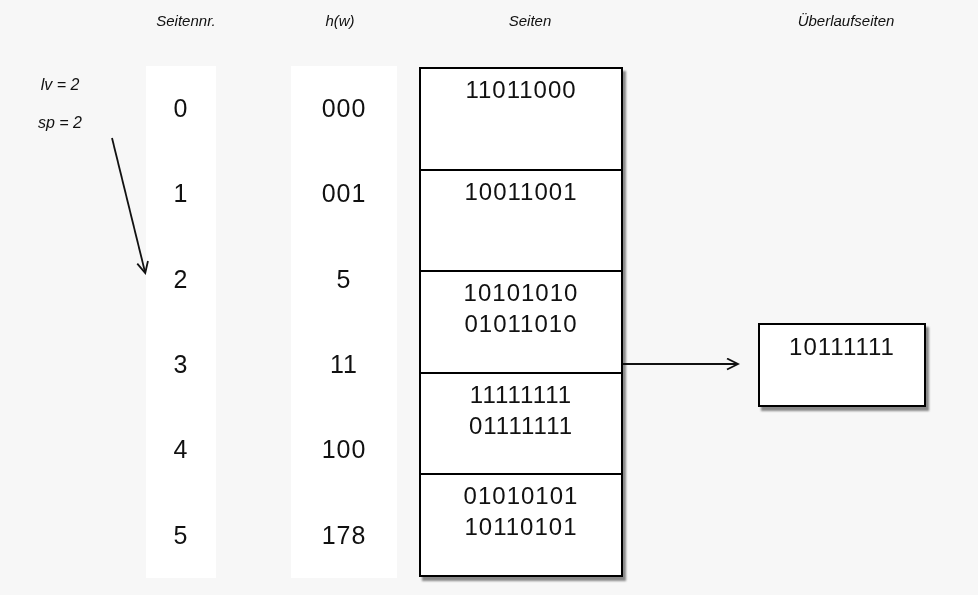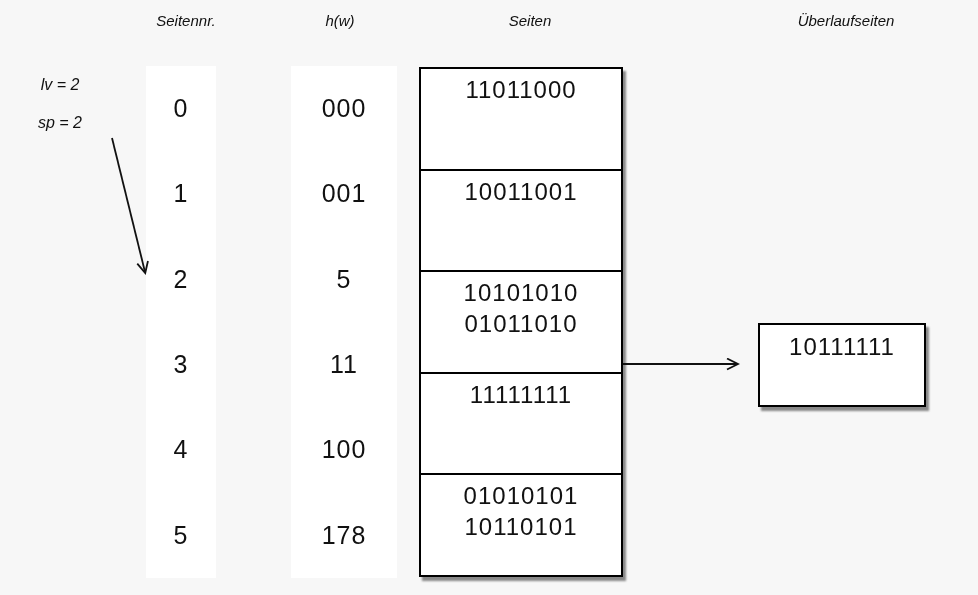--- a/index.html
+++ b/index.html
@@ -93,20 +93,21 @@
       </div>
       <div class="page-cell">
         <div class="bin-line">10011001</div>
       </div>
       <div class="page-cell">
         <div class="bin-line">10101010</div>
         <div class="bin-line">01011010</div>
       </div>
       <div class="page-cell">
         <div class="bin-line">11111111</div>
+        <div class="bin-line">01111111</div>
       </div>
       <div class="page-cell">
         <div class="bin-line">01010101</div>
         <div class="bin-line">10110101</div>
       </div>
     </div>
 
   <div class="overflow-box">
     <div class="bin-line">10111111</div>
   </div>

